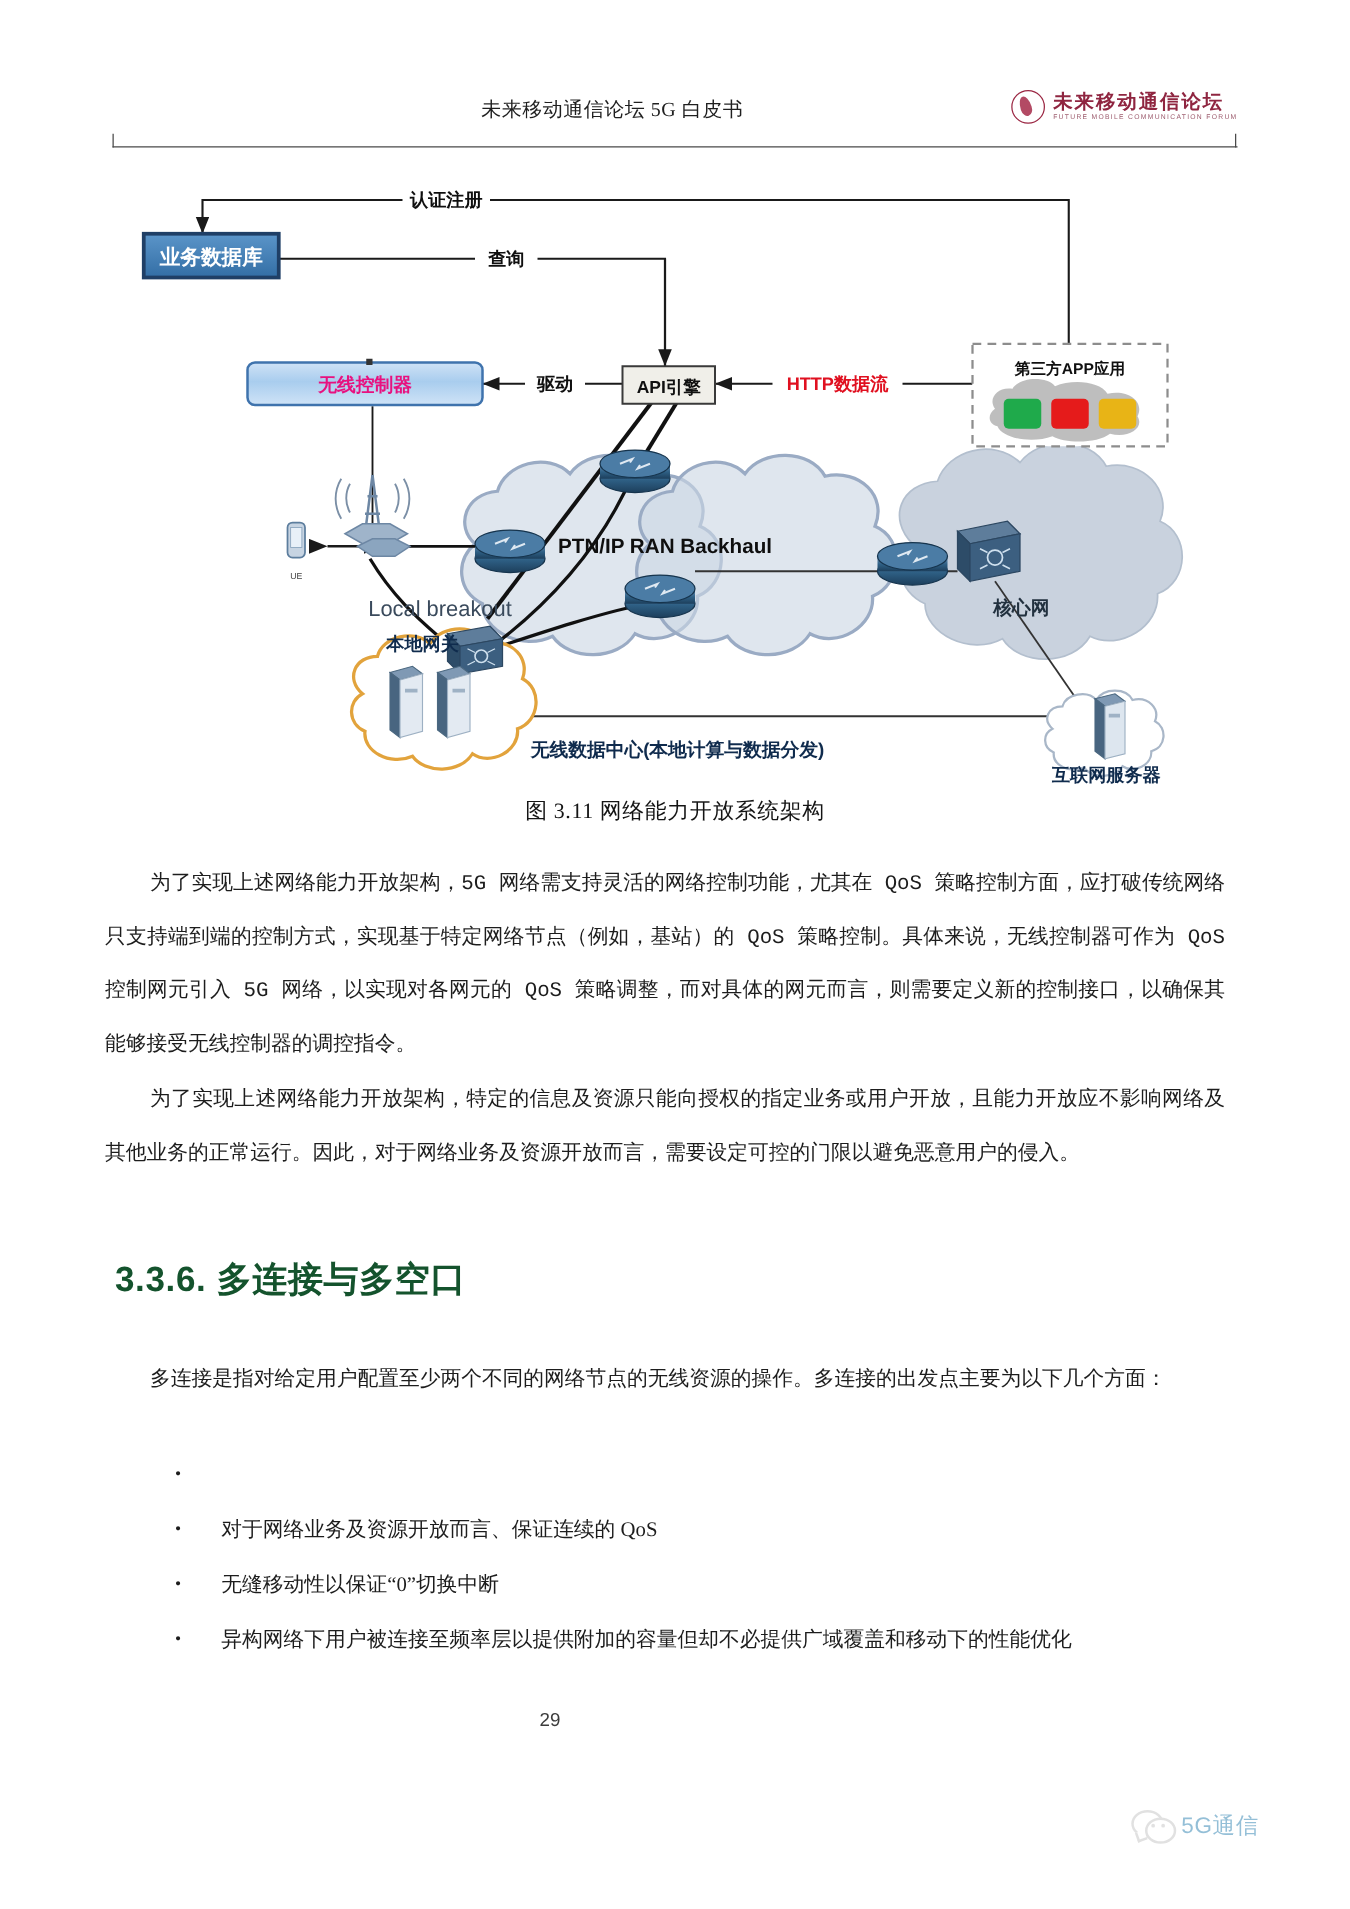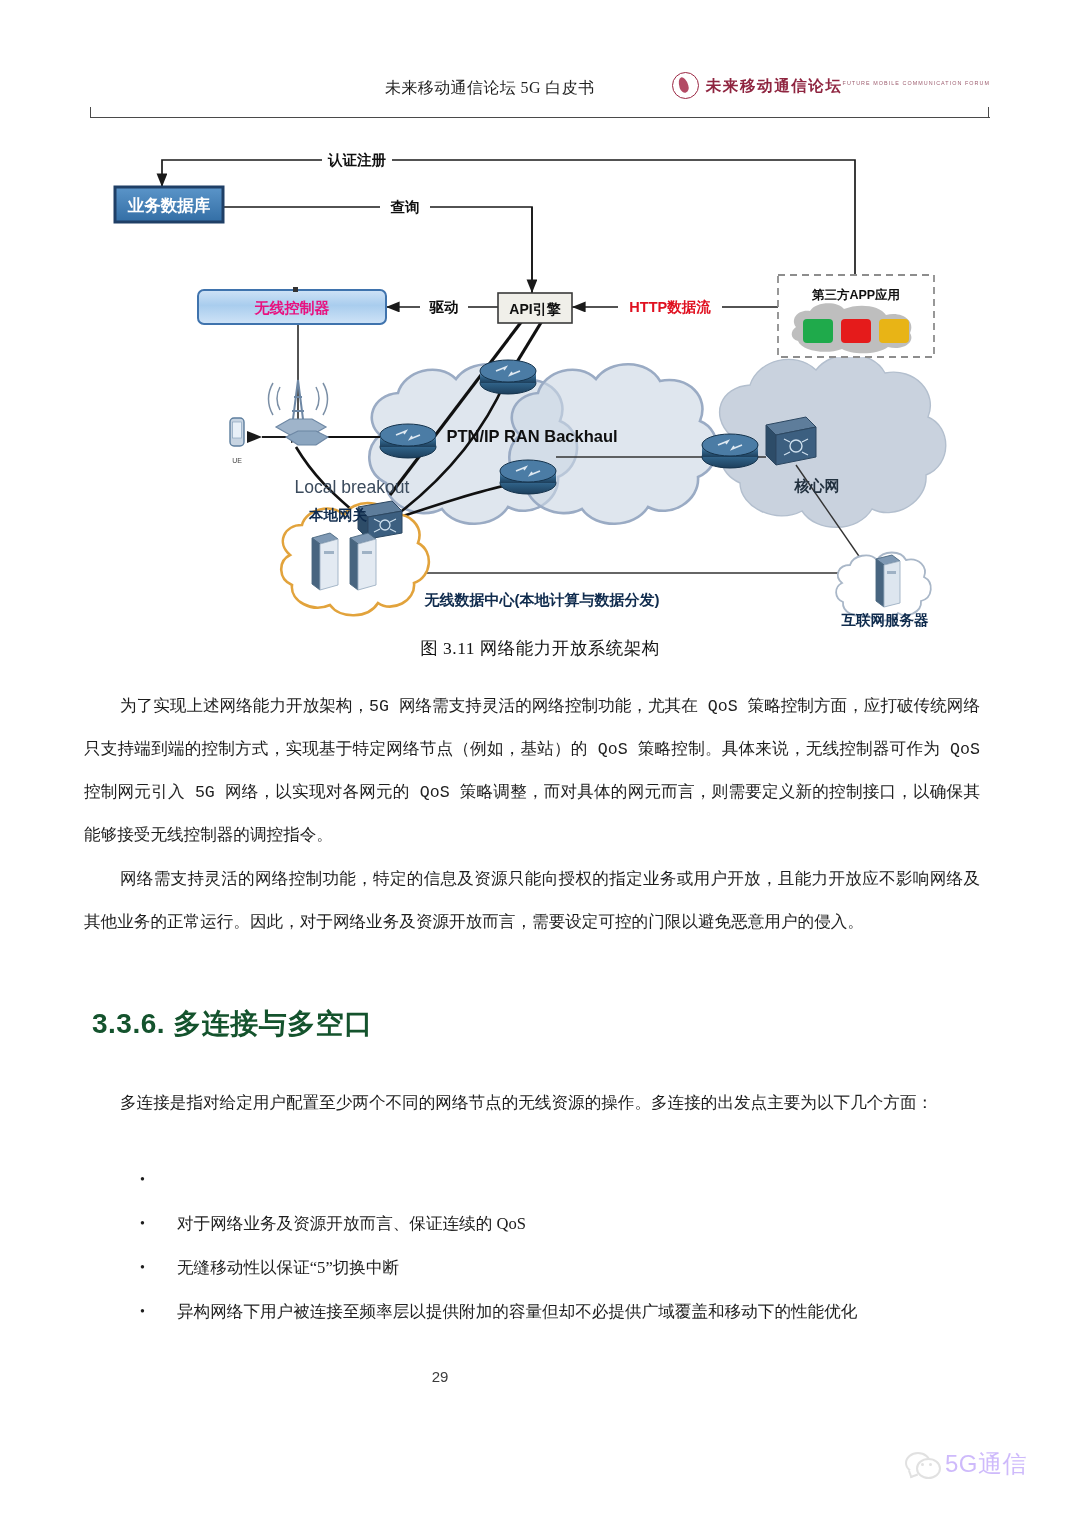--- a/index.html
+++ b/index.html
@@ -66,21 +66,21 @@
     position: absolute;
     left: 6px; top: 4px;
     width: 9px; height: 16px;
     border-radius: 50% 50% 50% 50% / 60% 60% 40% 40%;
     background: #a8314f;
     transform: rotate(-18deg);
     opacity: .88;
   }
   .logo-text-wrap {
     display: flex;
-    flex-direction: row;
+    flex-direction: column;
     line-height: 1;
   }
   .logo-cn {
     font-family: "Liberation Serif", serif;
     font-size: 15.5px;
     font-weight: bold;
     color: #8f2540;
     letter-spacing: 1.6px;
     white-space: nowrap;
   }
@@ -257,22 +257,22 @@
   .wechat-glyph .eye {
     position: absolute;
     width: 3px; height: 3px;
     border-radius: 50%;
     background: #b9b9b9;
   }
   .wechat-glyph .e1 { left: 16px; top: 11px; }
   .wechat-glyph .e2 { left: 24px; top: 11px; }
   .watermark-text {
     font-family: "Liberation Sans", sans-serif;
-    font-size: 24px;
-    color: #8b5cf6;
+    font-size: 18px;
+    color: #0369a1;
     letter-spacing: 0.5px;
     white-space: nowrap;
   }
 
   
   .dlabel {
     font-family: "Liberation Sans", sans-serif;
     font-weight: bold;
   }
 </style>
@@ -547,37 +547,37 @@
       <text x="262" y="358" font-family="Liberation Sans, sans-serif" font-size="17.5" fill="#3a4a5c" text-anchor="middle">Local breakout</text>
       <text x="248" y="385" class="dlabel" font-size="14.5" fill="#0f2b4d" text-anchor="middle">本地网关</text>
       <text x="452" y="470" class="dlabel" font-size="15" fill="#0f2b4d" text-anchor="middle">无线数据中心(本地计算与数据分发)</text>
       <text x="795" y="490" class="dlabel" font-size="14.5" fill="#0f2b4d" text-anchor="middle">互联网服务器</text>
     </svg>
   </div>
 
   <div class="fig-caption">图 3.11  网络能力开放系统架构</div>
 
   <div class="body-block indent" id="para1">为了实现上述网络能力开放架构，5G 网络需支持灵活的网络控制功能，尤其在 QoS 策略控制方面，应打破传统网络只支持端到端的控制方式，实现基于特定网络节点（例如，基站）的 QoS 策略控制。具体来说，无线控制器可作为 QoS 控制网元引入 5G 网络，以实现对各网元的 QoS 策略调整，而对具体的网元而言，则需要定义新的控制接口，以确保其能够接受无线控制器的调控指令。</div>
-  <div class="body-block indent" id="para2">网络需支持灵活的网络控制功能，特定的信息及资源只能向授权的指定业务或用户开放，且能力开放应不影响网络及其他业务的正常运行。因此，对于网络业务及资源开放而言，需要设定可控的门限以避免恶意用户的侵入。</div>
+  <div class="body-block indent" id="para2">为了实现上述网络能力开放架构，特定的信息及资源只能向授权的指定业务或用户开放，且能力开放应不影响网络及其他业务的正常运行。因此，对于网络业务及资源开放而言，需要设定可控的门限以避免恶意用户的侵入。</div>
 
   <div class="heading">3.3.6. 多连接与多空口</div>
 
   <div class="body-block indent" id="para3">多连接是指对给定用户配置至少两个不同的网络节点的无线资源的操作。多连接的出发点主要为以下几个方面：</div>
 
   <div class="bullets">
     <div class="bullet-row">
       <span class="bullet-dot">•</span>
     </div>
     <div class="bullet-row">
       <span class="bullet-dot">•</span>
       <span class="bullet-text">对于网络业务及资源开放而言、保证连续的 QoS</span>
     </div>
     <div class="bullet-row">
       <span class="bullet-dot">•</span>
-      <span class="bullet-text">无缝移动性以保证“5”切换中断</span>
+      <span class="bullet-text">无缝移动性以保证“0”切换中断</span>
     </div>
     <div class="bullet-row">
       <span class="bullet-dot">•</span>
       <span class="bullet-text">异构网络下用户被连接至频率层以提供附加的容量但却不必提供广域覆盖和移动下的性能优化</span>
     </div>
   </div>
 
   <div class="page-number">29</div>
 
   <div class="watermark">

